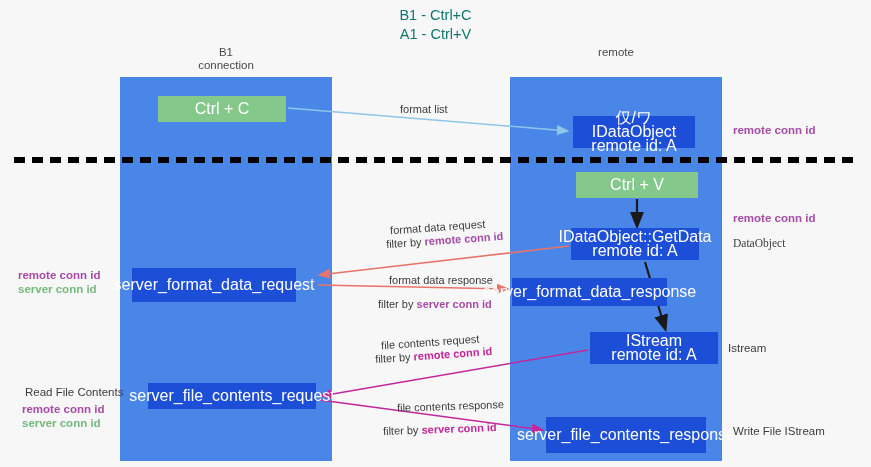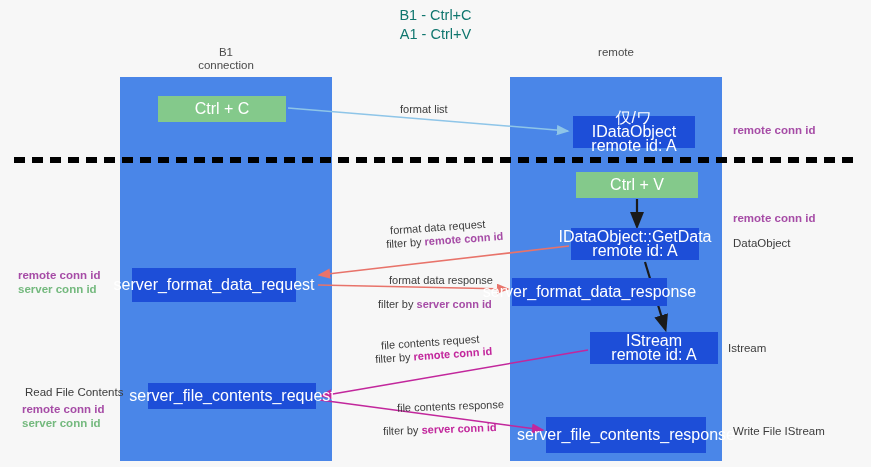--- a/index.html
+++ b/index.html
@@ -93,21 +93,21 @@
     font-size: 11.5px;
     line-height: 14px;
     white-space: nowrap;
   }
   .ann.purple { color: #a64ca6; font-weight: bold; }
   .ann.green  { color: #74b97e; font-weight: bold; }
   .ann.plain  { color: #3c3c3c; }
 
   #ann-remote-top  { left: 733px; top: 123px; }
   #ann-remote-mid  { left: 733px; top: 211px; }
-  #ann-dataobject  { left: 733px; top: 236px; }
+  #ann-dataobject  { left: 733px; top: 236px; font-family: Liberation Serif, serif; }
   #ann-istream     { left: 728px; top: 341px; }
   #ann-writefile   { left: 733px; top: 424px; }
 
   #ann-left-1 { left: 18px; top: 268px; }
   #ann-left-2 { left: 18px; top: 282px; }
   #ann-readfile { left: 25px; top: 385px; }
   #ann-left-3 { left: 22px; top: 402px; }
   #ann-left-4 { left: 22px; top: 416px; }
 
   

